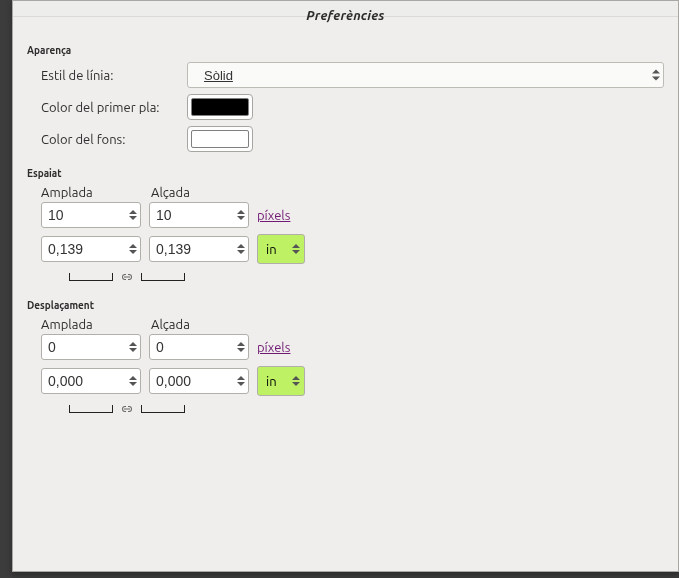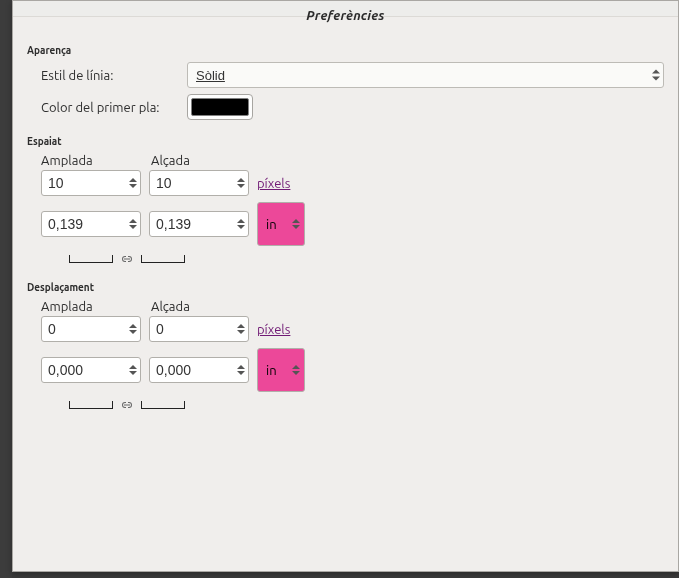--- a/index.html
+++ b/index.html
@@ -78,21 +78,21 @@
   .label {
     min-width: 136px;
     color: #2e2e2e;
   }
   select.combo-sel {
     flex: 1;
     height: 26px;
     border: 1px solid #bdbbb6;
     border-radius: 3px;
     background: #fafaf8;
-    padding: 0 24px 0 8px;
+    padding: 0 24px 0 16px;
     font-size: 13px;
     appearance: none;
     color: #333;
     text-decoration: underline;
   }
   .combo-wrap {
     position: relative;
     flex: 1;
     display: flex;
   }
@@ -172,24 +172,24 @@
   .arr {
     width: 0; height: 0;
     border-left: 4px solid transparent;
     border-right: 4px solid transparent;
   }
   .arr.up { border-bottom: 4px solid #555; }
   .arr.dn { border-top: 4px solid #555; }
   .unit-lbl { color: #701a75; text-decoration: underline; }
   .unit-combo {
     position: relative;
-    width: 48px; height: 44px;
+    width: 48px; height: 30px;
     border: 1px solid #b1afaa;
     border-radius: 3px;
-    background: #ec4899;
+    background: #bef264;
     display: flex; align-items: center;
     padding: 0 16px 0 8px;
   }
   .link-line {
     display: flex;
     align-items: center;
     margin-top: 4px;
     margin-left: 28px;
     gap: 4px;
   }
@@ -223,20 +223,26 @@
       </div>
     </div>
 
     <div class="row indent">
       <span class="label">Color del primer pla:</span>
       <div class="color-well">
         <div class="color-swatch" style="background:#000000"></div>
       </div>
     </div>
 
+    <div class="row indent">
+      <span class="label">Color del fons:</span>
+      <div class="color-well">
+        <div class="color-swatch" style="background:#ffffff"></div>
+      </div>
+    </div>
 
     <h3 class="group">Espaiat</h3>
     <div class="spacing-block">
       <div class="col-labels">
         <div>Amplada</div>
         <div>Alçada</div>
       </div>
       <div class="spin-row">
         <div class="spin">
           <input type="text" value="10" style="">

